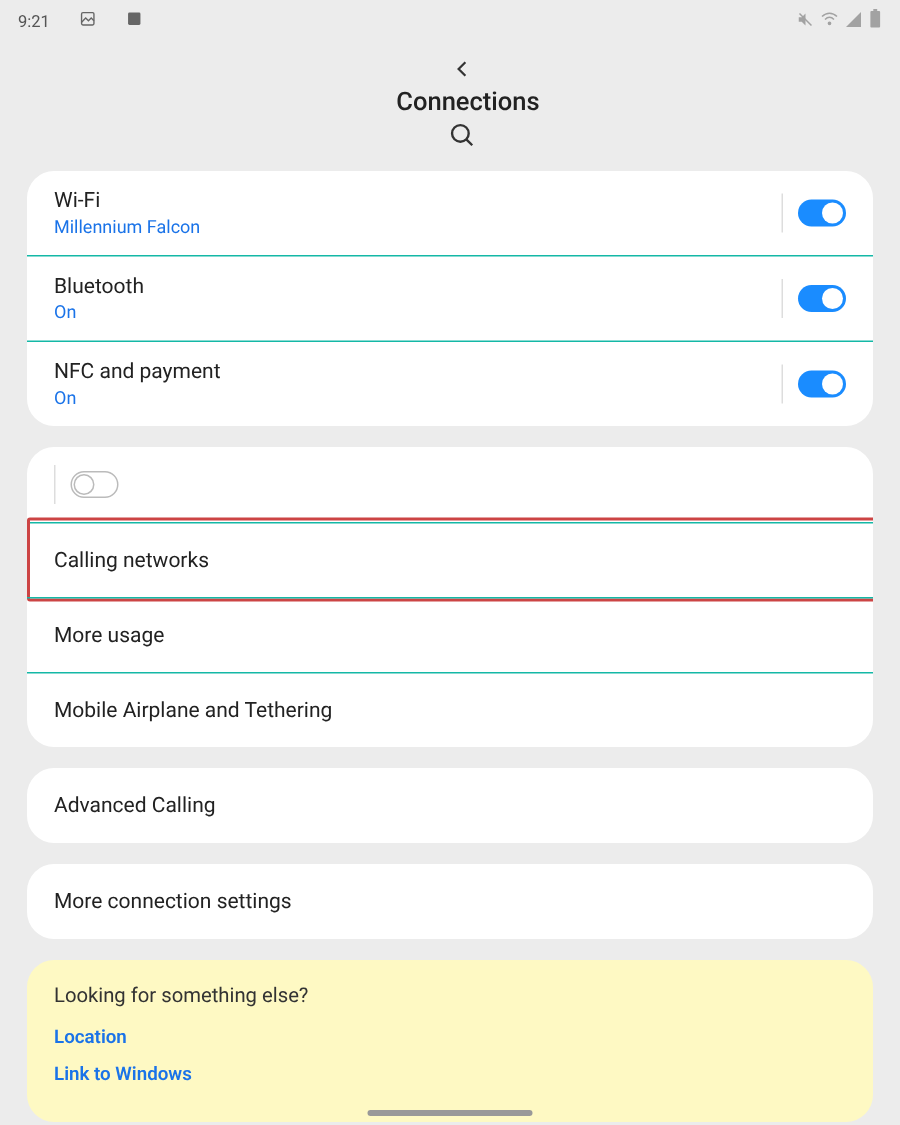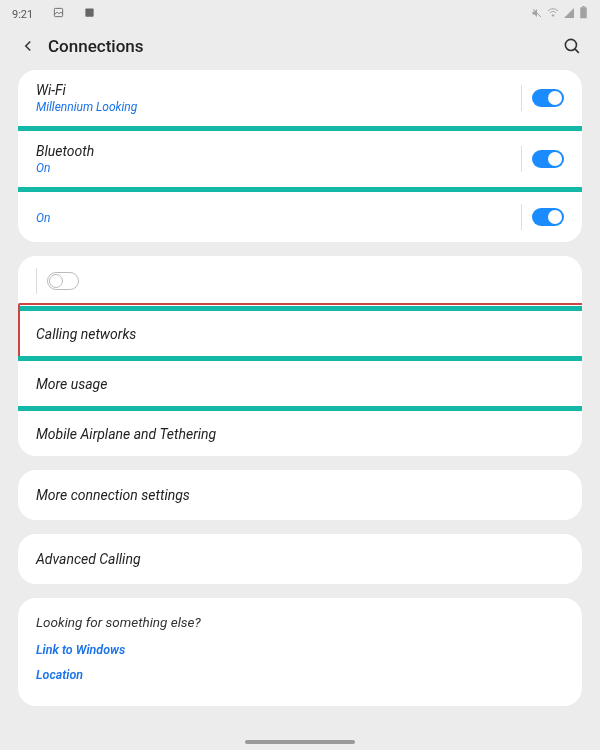--- a/index.html
+++ b/index.html
@@ -1,40 +1,40 @@
 <!DOCTYPE html>
 <html><head>
 <meta charset="utf-8">
 <style>
   * { box-sizing: border-box; margin: 0; padding: 0; font-family: -apple-system, BlinkMacSystemFont, "Segoe UI", Roboto, sans-serif; }
   body { background: #ececec; width: 600px; height: 750px; overflow: hidden; position: relative; }
   .status-bar { display: flex; justify-content: space-between; align-items: center; padding: 6px 12px 2px 12px; font-size: 11px; color: #555; }
   .status-left { display: flex; align-items: center; gap: 20px; justify-content: space-between; }
   .status-right { display: flex; align-items: center; gap: 4px; }
   .status-right svg { opacity: 0.55; }
-  .header { display: flex; align-items: center; padding: 10px 16px 12px 16px; }
+  .header { display: flex; align-items: center; padding: 10px 16px 12px 32px; flex-direction: column; }
   .back { width: 24px; height: 24px; display:flex; align-items:center; justify-content:center; cursor:pointer; }
   .title { font-size: 17px; font-weight: 500; color: #222; margin-left: 8px; flex:1; }
   .search { width: 24px; height: 24px; display:flex; align-items:center; justify-content:center; cursor:pointer; }
   .content { padding: 0 18px; }
-  .card { background: #fff; border-radius: 18px; margin-bottom: 14px; overflow: hidden; font-style: italic; }
+  .card { background: #fff; border-radius: 18px; margin-bottom: 14px; overflow: hidden; }
   .row { padding: 12px 18px; display:flex; align-items:center; position:relative; min-height:50px; }
-  .row.div { border-top: 5px solid #14b8a6; }
+  .row.div { border-top: 1px solid #14b8a6; }
   .row-main { flex:1; }
   .row-title { font-size: 14px; color: #222; }
   .row-sub-blue { font-size: 12px; color: #1a73e8; margin-top:2px; }
   .row-sub-gray { font-size: 12px; color: #888; margin-top:2px; }
   .sep-bar { width:1px; height:26px; background:#ddd; margin-right:10px; }
   .toggle { width: 32px; height: 18px; border-radius: 9px; background: #1a8cff; position:relative; }
   .toggle::after { content:""; position:absolute; width:14px; height:14px; background:#fff; border-radius:50%; top:2px; right:2px; }
   .toggle.off { background:#fff; border:1.5px solid #bbb; height:18px; }
   .toggle.off::after { width:12px; height:12px; background:#fff; border:1.5px solid #bbb; top:1px; left:1px; right:auto; }
   .highlight-wrap { position:relative; }
   .highlight { position:absolute; border:2px solid #c44; border-radius:2px; pointer-events:none; left:0; right:-4px; top:-3px; bottom:-3px; }
-  .card.blue { background: #ffffff; padding: 16px 18px 14px 18px; }
+  .card.blue { background: #fef9c3; padding: 16px 18px 14px 18px; }
   .extra-title { font-size: 13.5px; color: #333; margin-bottom: 12px; }
   .extra-link { font-size: 12.5px; color: #1a73e8; font-weight:600; margin-bottom:10px; display:block; cursor:pointer; }
   .home-ind { position:absolute; bottom:6px; left:50%; transform:translateX(-50%); width:110px; height:4px; background:#999; border-radius:2px; }
 </style>
 </head>
 <body>
 
 <div class="status-bar">
   <div class="status-left">
     <span>9:21</span>
@@ -84,35 +84,36 @@
       </svg>
   </div>
 </div>
 
 <div class="content">
 
   <div class="card">
     <div class="row">
       <div class="row-main">
         <div class="row-title">Wi-Fi</div>
-        <div class="row-sub-blue">Millennium Looking</div>
+        <div class="row-sub-blue">Millennium Falcon</div>
       </div>
       <div class="sep-bar"></div>
       <div class="toggle"></div>
     </div>
     <div class="row div">
       <div class="row-main">
         <div class="row-title">Bluetooth</div>
         <div class="row-sub-blue">On</div>
       </div>
       <div class="sep-bar"></div>
       <div class="toggle"></div>
     </div>
     <div class="row div">
       <div class="row-main">
+        <div class="row-title">NFC and payment</div>
         <div class="row-sub-blue">On</div>
       </div>
       <div class="sep-bar"></div>
       <div class="toggle"></div>
     </div>
   </div>
 
   <div class="card">
     <div class="row">
       <div class="sep-bar"></div>
@@ -134,34 +135,34 @@
     <div class="row div">
       <div class="row-main">
         <div class="row-title">Mobile Airplane and Tethering</div>
       </div>
     </div>
   </div>
 
   <div class="card">
     <div class="row">
       <div class="row-main">
-        <div class="row-title">More connection settings</div>
+        <div class="row-title">Advanced Calling</div>
       </div>
     </div>
   </div>
 
   <div class="card">
     <div class="row">
       <div class="row-main">
-        <div class="row-title">Advanced Calling</div>
+        <div class="row-title">More connection settings</div>
       </div>
     </div>
   </div>
 
   <div class="card blue">
     <div class="extra-title">Looking for something else?</div>
+    <span class="extra-link">Location</span>
     <span class="extra-link">Link to Windows</span>
-    <span class="extra-link">Location</span>
   </div>
 
 </div>
 
 <div class="home-ind"></div>
 
 </body></html>

